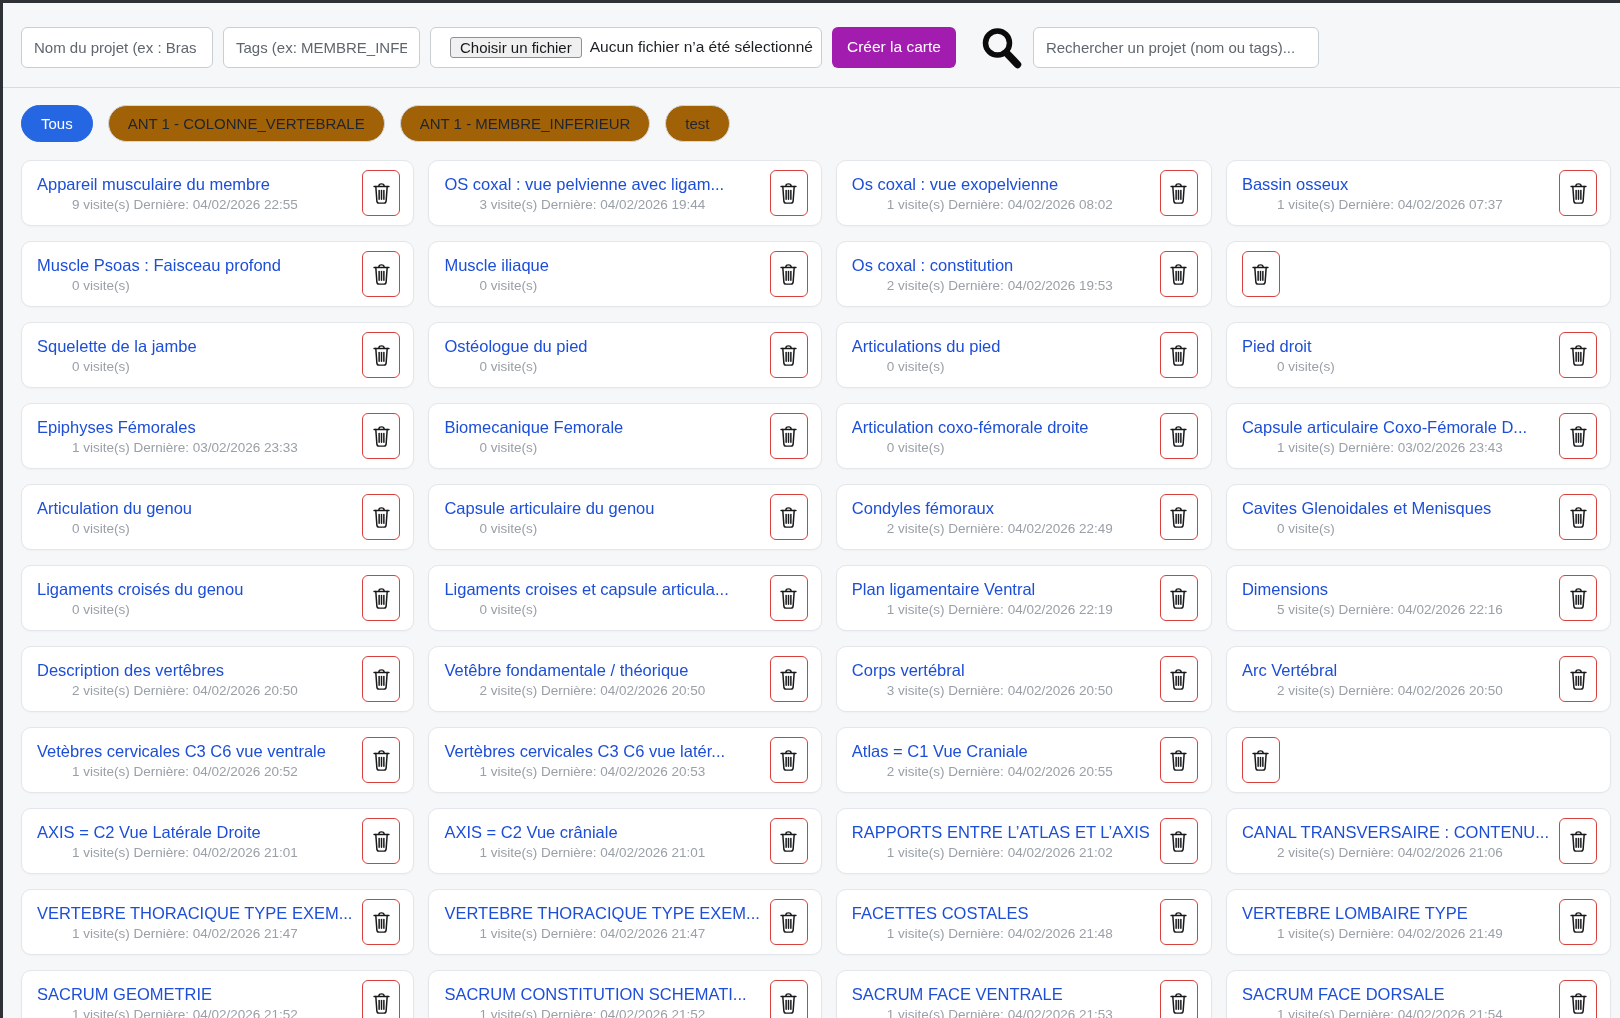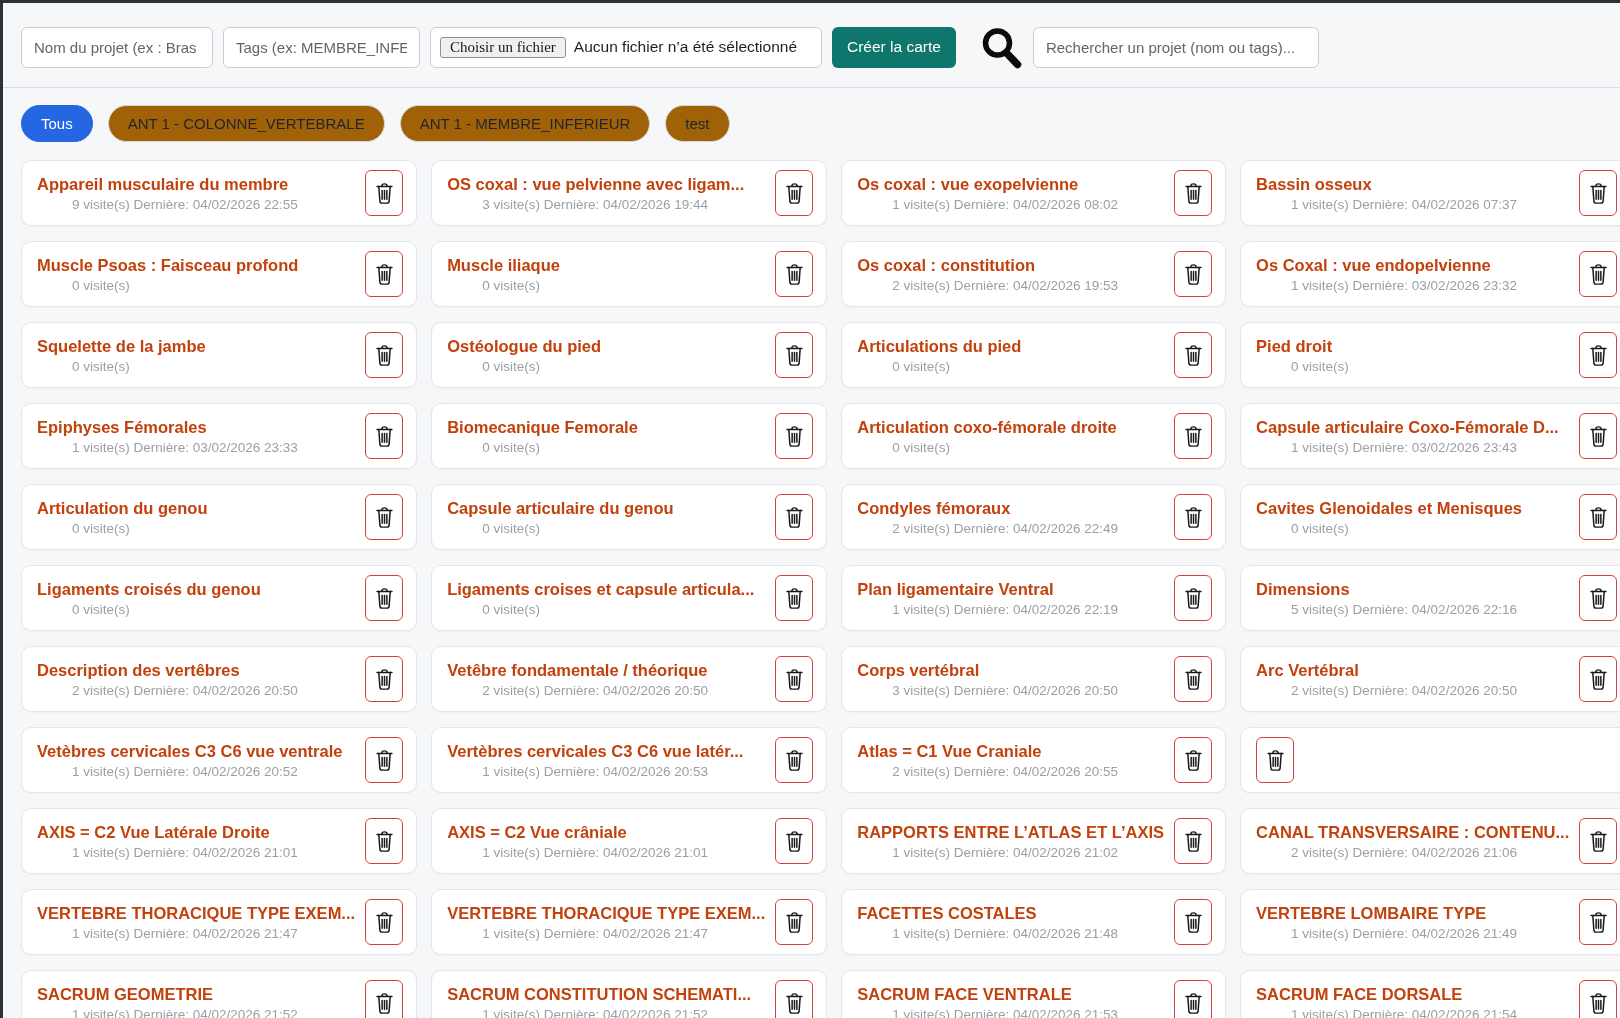--- a/index.html
+++ b/index.html
@@ -27,26 +27,26 @@
   .name-input { width: 192px; }
   .tags-input { width: 197px; margin-left: 10px; }
   .file-box {
     display: flex; align-items: center; height: 41px; width: 392px;
     margin-left: 10px; border: 1px solid #c9ced4; border-radius: 6px;
     background: #fff; padding-left: 9px; overflow: hidden;
   }
   .file-btn {
     height: 21px; padding: 0 9px; font-size: 15px; color: #15181c;
     background: #f0f0f0; border: 1px solid #8d9094; border-radius: 3px;
-    font-family: Liberation Serif, serif; cursor: pointer; white-space: nowrap;
+    font-family: Liberation Sans, sans-serif; cursor: pointer; white-space: nowrap; margin-left: 10px;
   }
   .file-status { margin-left: 8px; font-size: 15.5px; color: #1c1f23; white-space: nowrap; }
   .create-btn {
     height: 41px; margin-left: 10px; padding: 0 15px;
-    background: #0f766e; color: #fff; border: none; border-radius: 6px;
+    background: #a21caf; color: #fff; border: none; border-radius: 6px;
     font-size: 15.5px; font-family: "Liberation Sans", sans-serif; cursor: pointer;
     white-space: nowrap;
   }
   .search-glyph { margin: 0 9px 0 22px; display: flex; align-items: center; }
   .search-input { width: 286px; }
 
   
   .filter-bar { display: flex; align-items: center; gap: 15px; padding: 17px 18px 14px 18px; }
   .pill {
     height: 37px; padding: 0 19px; border-radius: 19px;
@@ -63,21 +63,21 @@
     column-gap: 14px; row-gap: 15px;
   }
   .card {
     background: #fff; border: 1px solid #e3e6ea; border-radius: 10px;
     min-height: 62px; padding: 9px 13px 9px 15px;
     display: flex; align-items: center; justify-content: space-between;
     box-shadow: 0 1px 2px rgba(0,0,0,0.03);
   }
   .card-text { min-width: 0; margin-right: 10px; }
   .card-title {
-    font-size: 16.5px; font-weight: 700; color: #c2410c;
+    font-size: 16.5px; font-weight: 400; color: #1d4ed8;
     white-space: nowrap; overflow: hidden; line-height: 1.25;
   }
   .card-meta { font-size: 13.5px; color: #9aa0a7; margin-top: 3px; white-space: nowrap; overflow: hidden; margin-left: 35px; }
   .del-btn {
     flex: none; width: 38px; height: 46px;
     background: #fff; border: 1px solid #d8403d; border-radius: 6px;
     display: flex; align-items: center; justify-content: center; cursor: pointer;
   }
   .del-btn svg { display: block; }
 </style>
@@ -229,24 +229,20 @@
           <line x1="3.5" y1="5" x2="20.5" y2="5"></line>
           <path d="M5.5 5l1.2 16.5c.1 1.4 1.1 2.5 2.5 2.5h5.6c1.4 0 2.4-1.1 2.5-2.5L18.5 5"></path>
           <line x1="9.3" y1="9.5" x2="9.3" y2="19.5"></line>
           <line x1="12" y1="9.5" x2="12" y2="19.5"></line>
           <line x1="14.7" y1="9.5" x2="14.7" y2="19.5"></line>
         </svg>
       </span>
     </button>
   </div>
     <div class="card">
-    <div class="card-text">
-      <div class="card-title">Os Coxal : vue endopelvienne</div>
-      <div class="card-meta">1 visite(s) Dernière: 03/02/2026 23:32</div>
-    </div>
     <button class="del-btn">
       <span>
         <svg width="21" height="23" viewBox="0 0 24 26" fill="none" stroke="#17181a" stroke-width="1.7" stroke-linecap="round" stroke-linejoin="round">
           <path d="M9 4.5c0-1.6 1.2-2.5 3-2.5s3 .9 3 2.5"></path>
           <line x1="3.5" y1="5" x2="20.5" y2="5"></line>
           <path d="M5.5 5l1.2 16.5c.1 1.4 1.1 2.5 2.5 2.5h5.6c1.4 0 2.4-1.1 2.5-2.5L18.5 5"></path>
           <line x1="9.3" y1="9.5" x2="9.3" y2="19.5"></line>
           <line x1="12" y1="9.5" x2="12" y2="19.5"></line>
           <line x1="14.7" y1="9.5" x2="14.7" y2="19.5"></line>
         </svg>

